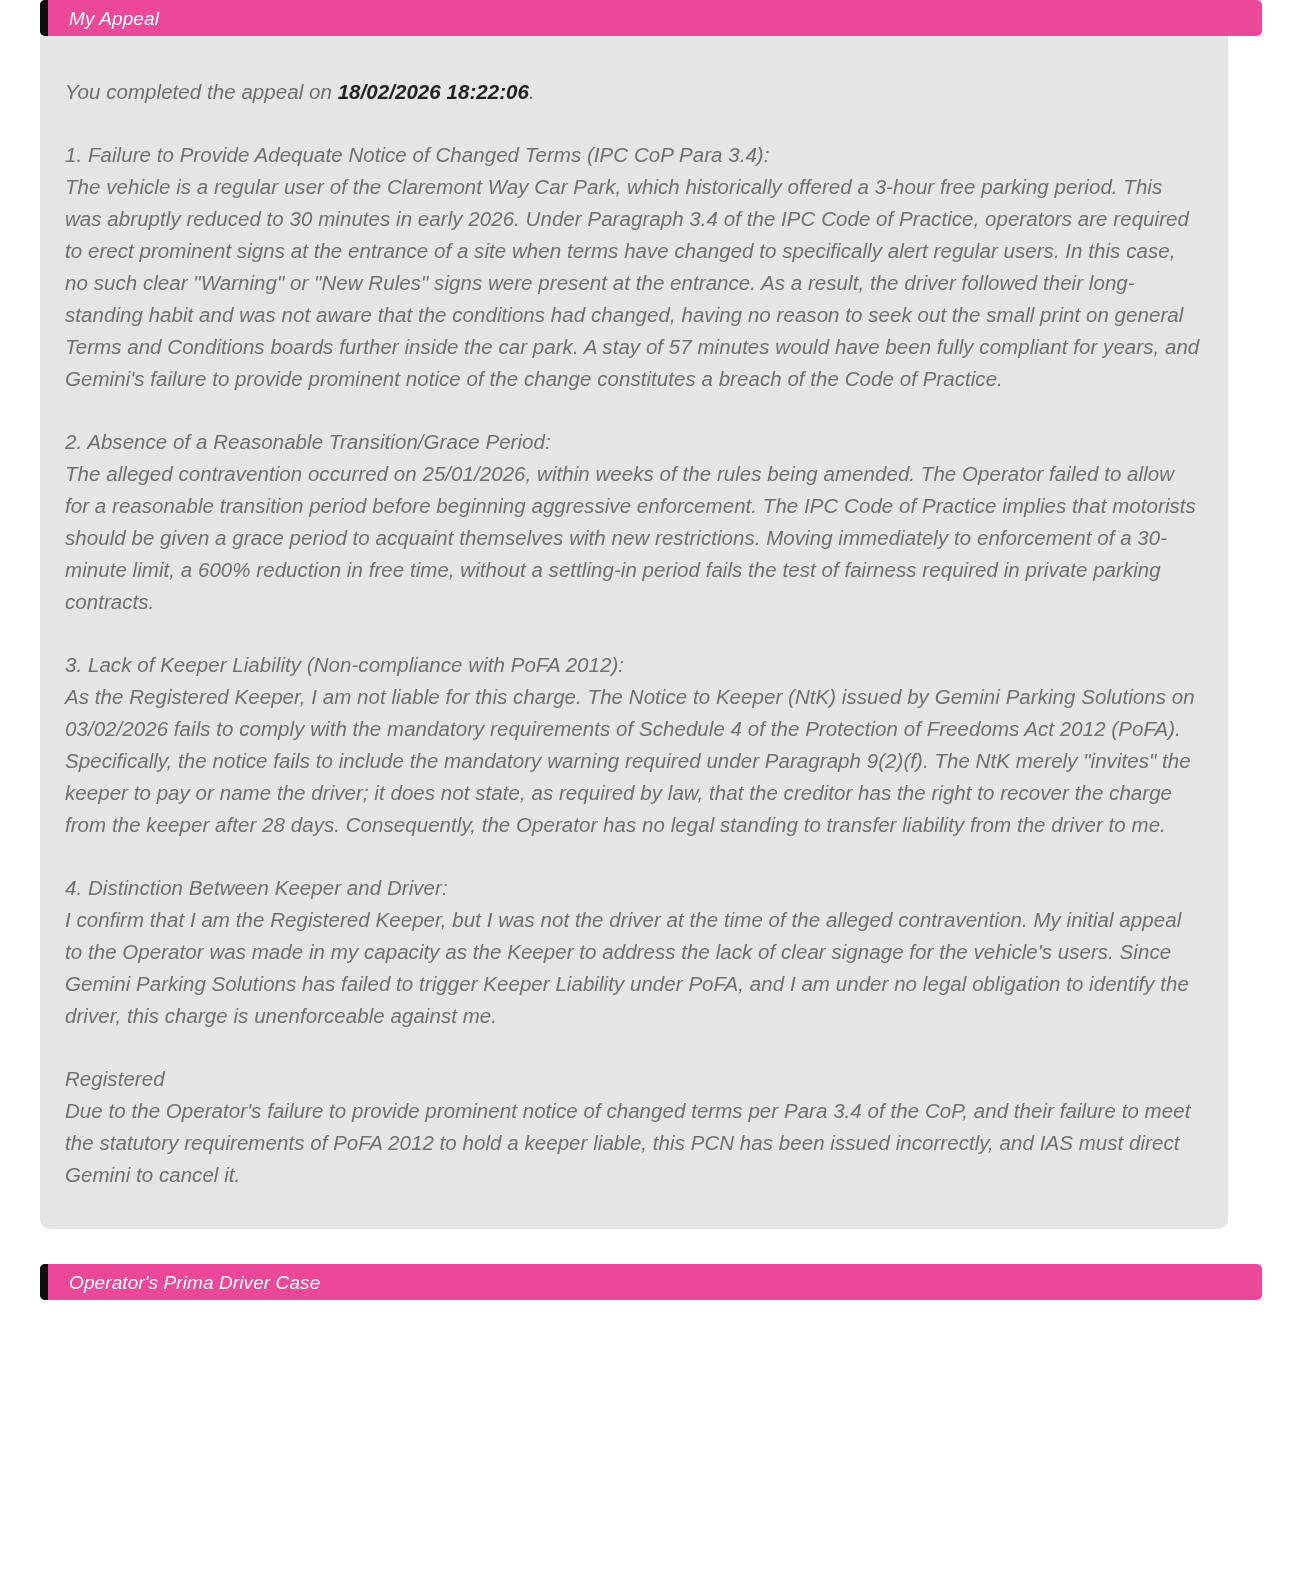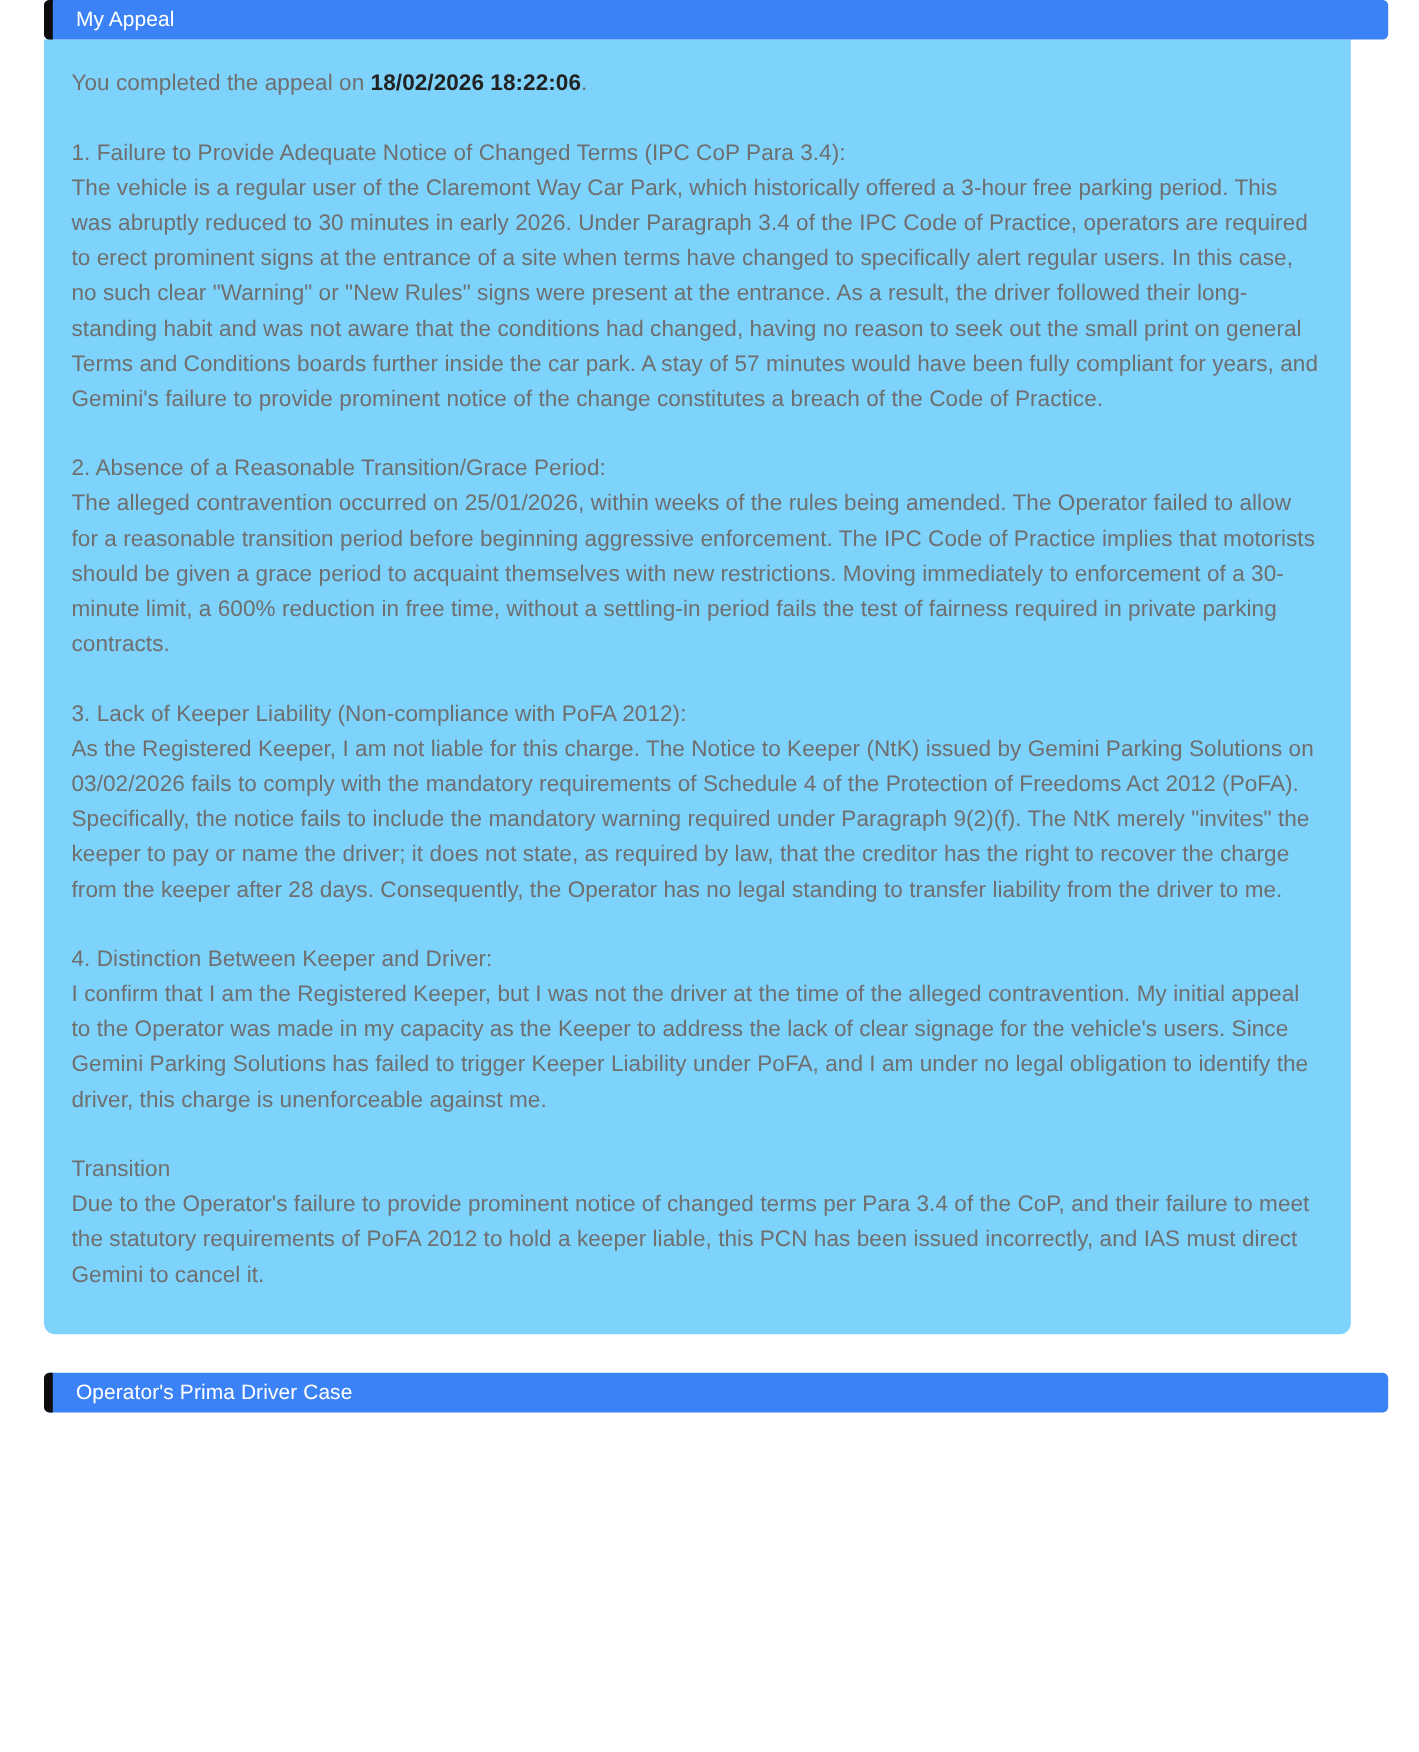--- a/index.html
+++ b/index.html
@@ -15,25 +15,26 @@
     position: relative;
     background: #ffffff;
     overflow: hidden;
   }
 
   
   .section-bar {
     position: relative;
     margin: 0 28px 0 40px;
     height: 36px;
-    background: #3b82f6;
+    background: #ec4899;
     border-radius: 5px;
     display: flex;
     align-items: center;
     cursor: pointer;
+    font-style: italic;
   }
   .section-bar .accent {
     position: absolute;
     left: 0;
     top: 0;
     bottom: 0;
     width: 8px;
     background: #0d0d0d;
     border-top-left-radius: 5px;
     border-bottom-left-radius: 5px;
@@ -43,24 +44,25 @@
     color: #ffffff;
     font-size: 19px;
     line-height: 1;
     letter-spacing: 0.1px;
     white-space: nowrap;
   }
 
   
   .panel-body {
     margin: 0 62px 0 40px;
-    background: #7dd3fc;
+    background: #e5e5e5;
     border-bottom-left-radius: 10px;
     border-bottom-right-radius: 10px;
-    padding: 24px 25px 38px 25px;
+    padding: 40px 25px 38px 25px;
+    font-style: italic;
   }
   .para {
     color: #6f6f6f;
     font-size: 20.5px;
     line-height: 32px;
     margin: 0 0 31px 0;
     max-width: 1140px;
     letter-spacing: 0.05px;
   }
   .para:last-child { margin-bottom: 0; }
@@ -86,21 +88,21 @@
 
 
     <p class="para"><span>1. Failure to Provide Adequate Notice of Changed Terms (IPC CoP Para 3.4):</span><br><span>The vehicle is a regular user of the Claremont Way Car Park, which historically offered a 3-hour free parking period. This was abruptly reduced to 30 minutes in early 2026. Under Paragraph 3.4 of the IPC Code of Practice, operators are required to erect prominent signs at the entrance of a site when terms have changed to specifically alert regular users. In this case, no such clear "Warning" or "New Rules" signs were present at the entrance. As a result, the driver followed their long-standing habit and was not aware that the conditions had changed, having no reason to seek out the small print on general Terms and Conditions boards further inside the car park. A stay of 57 minutes would have been fully compliant for years, and Gemini's failure to provide prominent notice of the change constitutes a breach of the Code of Practice.</span></p>
 
     <p class="para"><span>2. Absence of a Reasonable Transition/Grace Period:</span><br><span>The alleged contravention occurred on 25/01/2026, within weeks of the rules being amended. The Operator failed to allow for a reasonable transition period before beginning aggressive enforcement. The IPC Code of Practice implies that motorists should be given a grace period to acquaint themselves with new restrictions. Moving immediately to enforcement of a 30-minute limit, a 600% reduction in free time, without a settling-in period fails the test of fairness required in private parking contracts.</span></p>
 
     <p class="para"><span>3. Lack of Keeper Liability (Non-compliance with PoFA 2012):</span><br><span>As the Registered Keeper, I am not liable for this charge. The Notice to Keeper (NtK) issued by Gemini Parking Solutions on 03/02/2026 fails to comply with the mandatory requirements of Schedule 4 of the Protection of Freedoms Act 2012 (PoFA). Specifically, the notice fails to include the mandatory warning required under Paragraph 9(2)(f). The NtK merely "invites" the keeper to pay or name the driver; it does not state, as required by law, that the creditor has the right to recover the charge from the keeper after 28 days. Consequently, the Operator has no legal standing to transfer liability from the driver to me.</span></p>
 
     <p class="para"><span>4. Distinction Between Keeper and Driver:</span><br><span>I confirm that I am the Registered Keeper, but I was not the driver at the time of the alleged contravention. My initial appeal to the Operator was made in my capacity as the Keeper to address the lack of clear signage for the vehicle's users. Since Gemini Parking Solutions has failed to trigger Keeper Liability under PoFA, and I am under no legal obligation to identify the driver, this charge is unenforceable against me.</span></p>
 
-    <p class="para"><span>Transition</span><br><span>Due to the Operator's failure to provide prominent notice of changed terms per Para 3.4 of the CoP, and their failure to meet the statutory requirements of PoFA 2012 to hold a keeper liable, this PCN has been issued incorrectly, and IAS must direct Gemini to cancel it.</span></p>
+    <p class="para"><span>Registered</span><br><span>Due to the Operator's failure to provide prominent notice of changed terms per Para 3.4 of the CoP, and their failure to meet the statutory requirements of PoFA 2012 to hold a keeper liable, this PCN has been issued incorrectly, and IAS must direct Gemini to cancel it.</span></p>
 
   </div>
 
   <div class="spacer-35"></div>
 
   <div class="section-bar">
     <span class="accent"></span>
     <span class="bar-title">Operator's Prima Driver Case</span>
   </div>
 

